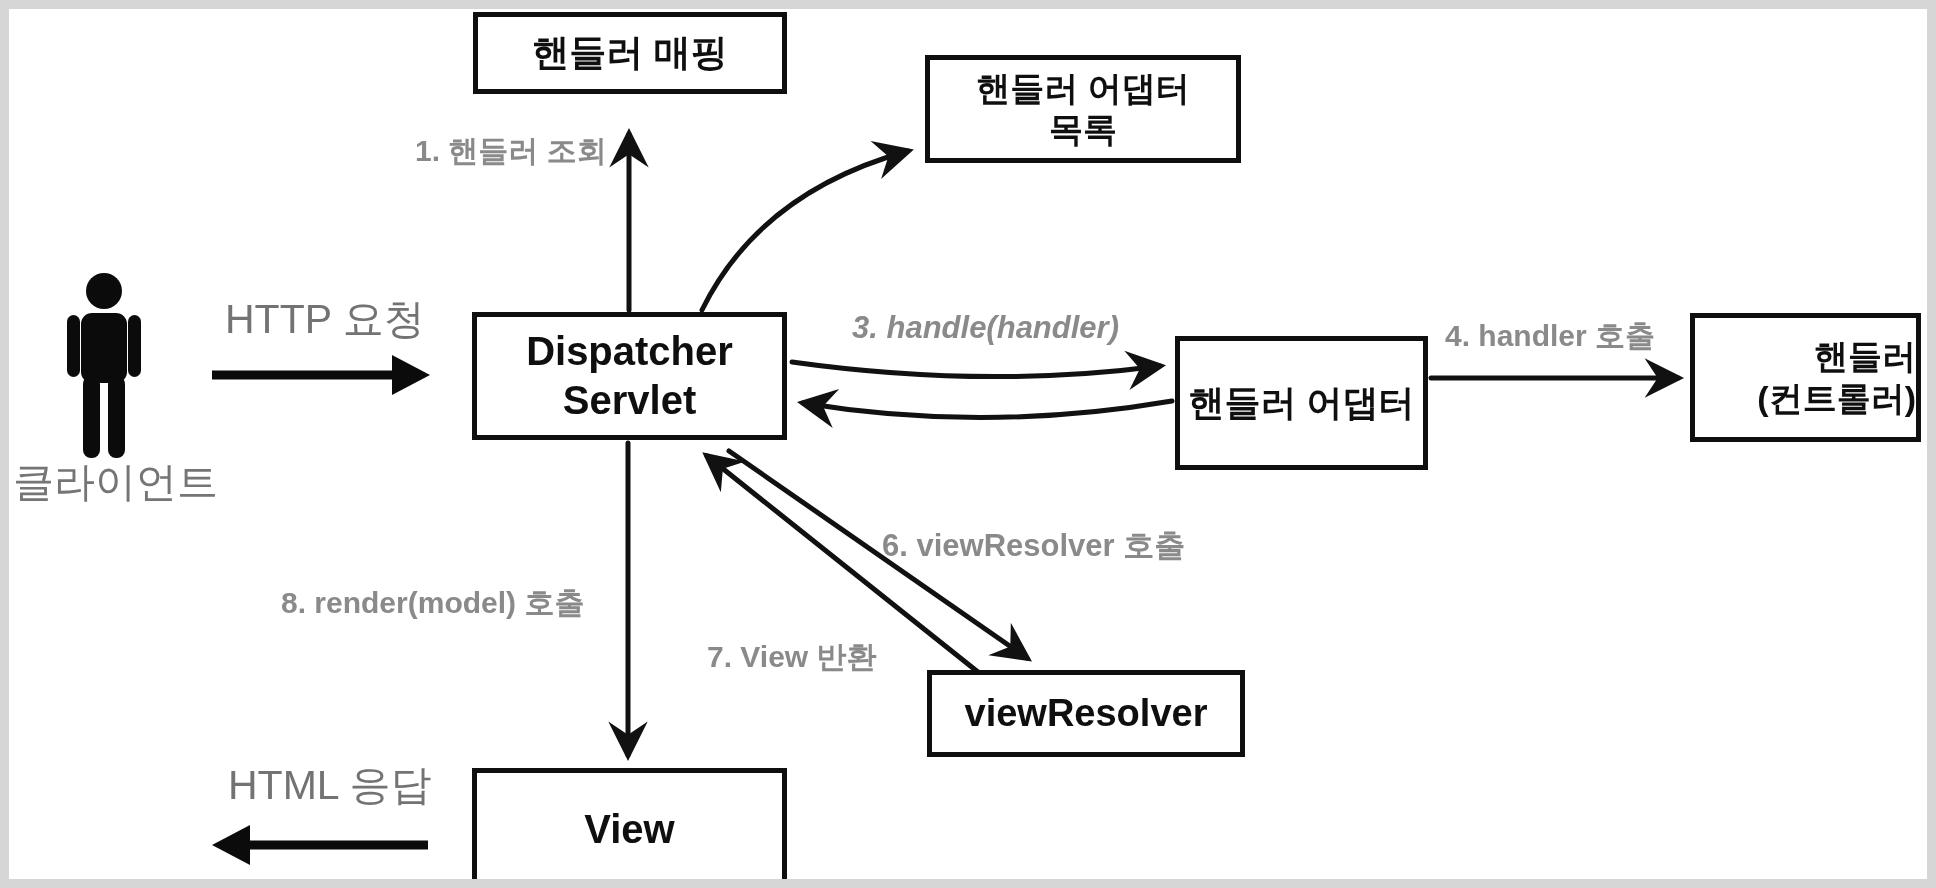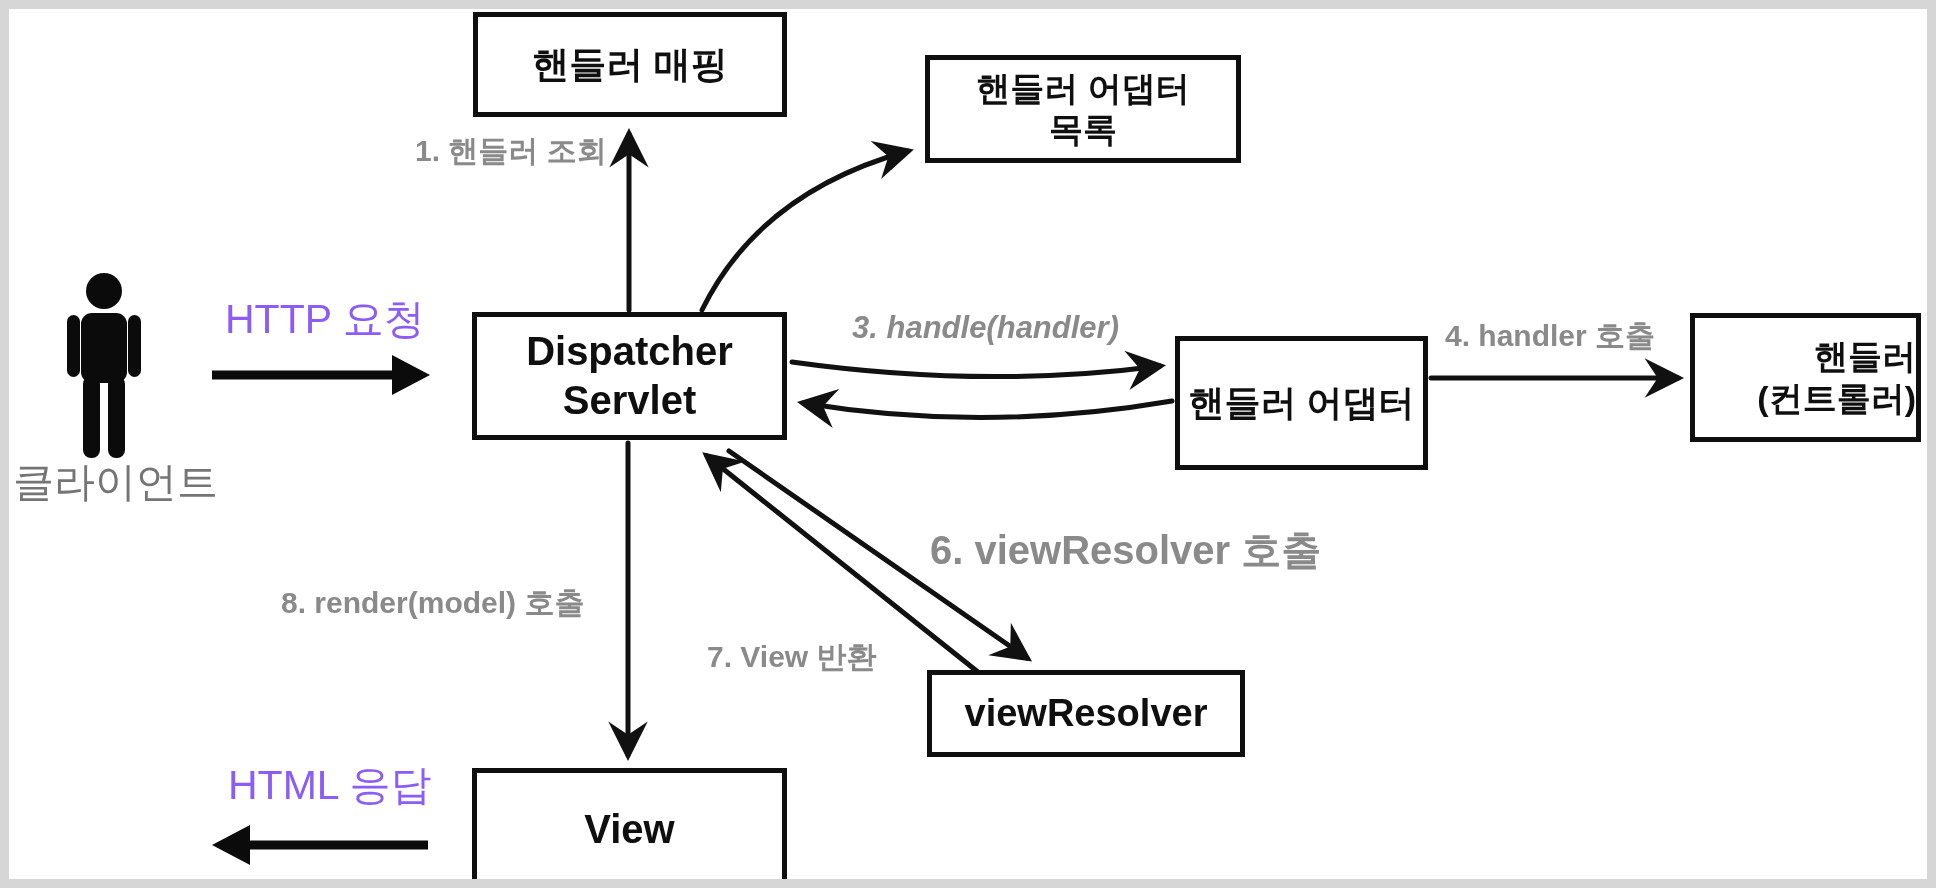--- a/index.html
+++ b/index.html
@@ -36,21 +36,21 @@
     position: absolute;
     color: #8a8a8a;
     font-weight: bold;
     font-size: 30px;
     line-height: 1;
     white-space: nowrap;
     z-index: 20;
   }
   .io-label {
     position: absolute;
-    color: #8b5cf6;
+    color: #737373;
     font-weight: 400;
     font-size: 41px;
     line-height: 1;
     white-space: nowrap;
     z-index: 20;
   }
   #arrow-layer { position: absolute; left: 0; top: 0; z-index: 5; }
   .arrow { stroke: #111111; stroke-width: 5; fill: none; stroke-linecap: round; }
   .fat-arrow { stroke: #0b0b0b; stroke-width: 9; stroke-linecap: butt; }
   .person { fill: #0b0b0b; }
@@ -98,21 +98,21 @@
     <g class="person">
       <circle cx="104" cy="291" r="18"></circle>
       <rect x="81" y="313" width="46" height="70" rx="11"></rect>
       <rect x="67" y="315" width="13" height="62" rx="6.5"></rect>
       <rect x="128" y="315" width="13" height="62" rx="6.5"></rect>
       <rect x="83" y="376" width="17" height="82" rx="8"></rect>
       <rect x="108" y="376" width="17" height="82" rx="8"></rect>
     </g>
   </svg>
 
-  <div class="box" style="left:473px; top:12px; width:314px; height:105px; font-size:37px;">
+  <div class="box" style="left:473px; top:12px; width:314px; height:82px; font-size:37px;">
     <span>핸들러 매핑</span>
   </div>
 
   <div class="box" style="left:925px; top:55px; width:316px; height:108px; font-size:34px;">
     <span>핸들러 어댑터</span>
     <span>목록</span>
   </div>
 
   <div class="box" style="left:472px; top:312px; width:315px; height:128px; font-size:40px;">
     <span>Dispatcher</span>
@@ -132,21 +132,21 @@
     <span>viewResolver</span>
   </div>
 
   <div class="box" style="left:472px; top:768px; width:315px; height:122px; font-size:40px;">
     <span>View</span>
   </div>
 
   <div class="step-label" style="left:415px; top:136px;">1. 핸들러 조회</div>
   <div class="step-label" style="left:852px; top:312px; font-size:31px;font-style:italic;">3. handle(handler)</div>
   <div class="step-label" style="left:1445px; top:321px;">4. handler 호출</div>
-  <div class="step-label" style="left:930px; top:530px; font-size:40px;">6. viewResolver 호출</div>
+  <div class="step-label" style="left:882px; top:530px; font-size:31px;">6. viewResolver 호출</div>
   <div class="step-label" style="left:707px; top:642px;">7. View 반환</div>
   <div class="step-label" style="left:281px; top:588px;">8. render(model) 호출</div>
 
   <div class="io-label" style="left:225px; top:299px;">HTTP 요청</div>
   <div class="io-label" style="left:13px; top:462px; color:#757575;">클라이언트</div>
   <div class="io-label" style="left:228px; top:765px;">HTML 응답</div>
 
 </div>
 
 </body></html>

